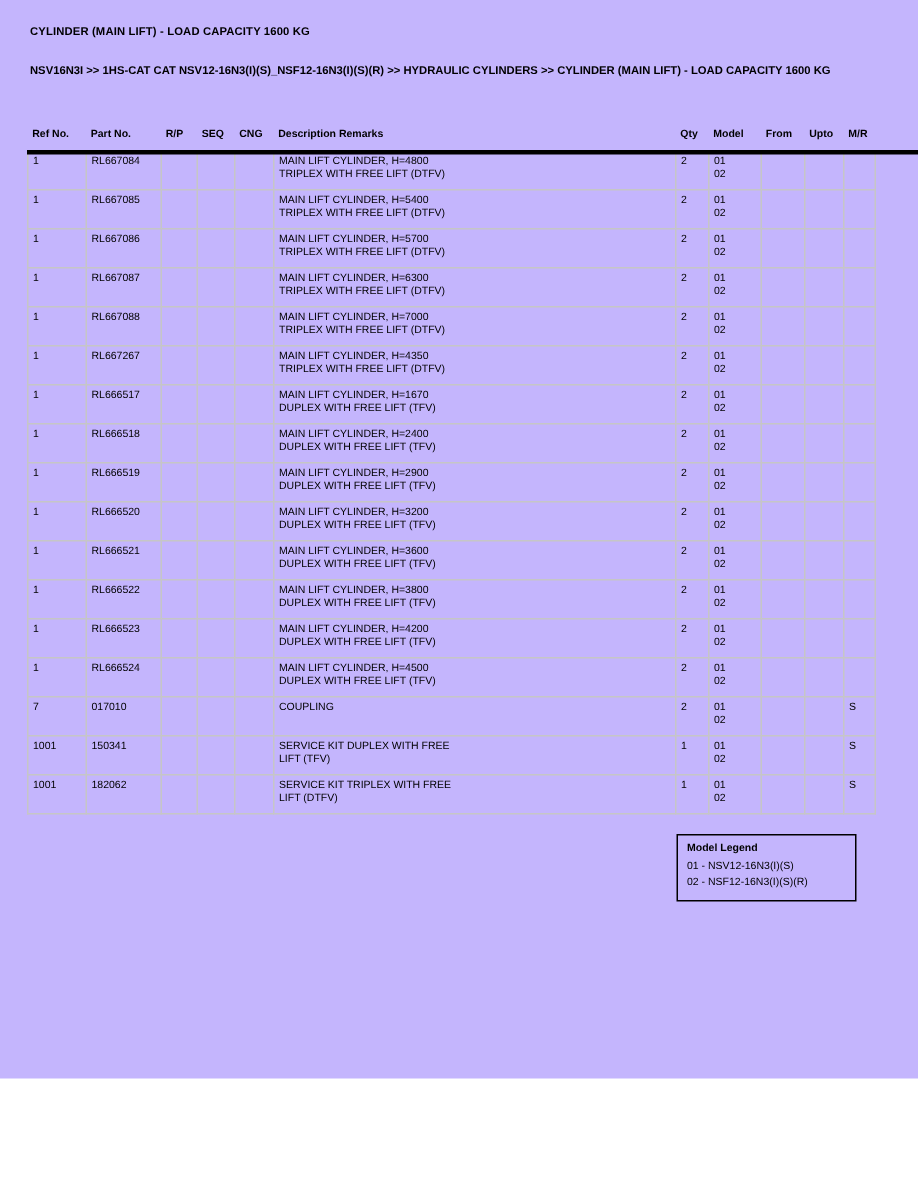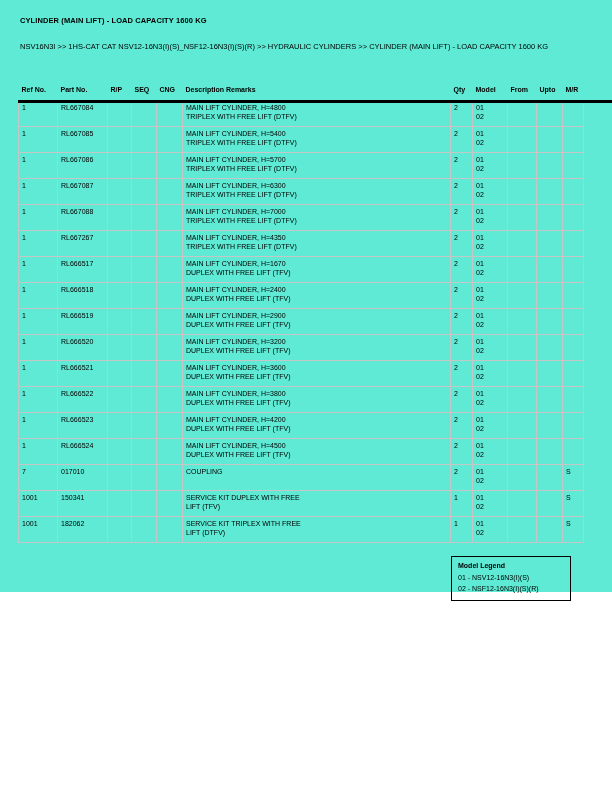--- a/index.html
+++ b/index.html
@@ -4,29 +4,29 @@
 <style>
   * { box-sizing: border-box; margin: 0; padding: 0; }
   html, body { background: #ffffff; }
   body {
     width: 612px; height: 792px;
     font-family: "Liberation Sans", sans-serif;
     color: #000;
     position: relative;
     overflow: hidden;
   }
-  .page { position: relative; width: 612px; height: 592px; background: #5eead4; }
+  .page { position: relative; width: 612px; height: 719px; background: #c4b5fd; }
 
   .doc-title {
     position: absolute; left: 20px; top: 16px;
     font-size: 7.5px; font-weight: bold; letter-spacing: 0.1px;
   }
   .breadcrumb {
     position: absolute; left: 20px; top: 41px; width: 562px;
-    font-size: 7.5px; font-weight: normal; line-height: 1.55;
+    font-size: 7.5px; font-weight: bold; line-height: 1.55;
   }
 
   .parts-table {
     position: absolute; left: 18px; top: 84px;
     width: 565px;
     border-collapse: collapse; table-layout: fixed;
     font-size: 7px;
   }
   .parts-table thead th {
     font-size: 7px; font-weight: bold;

